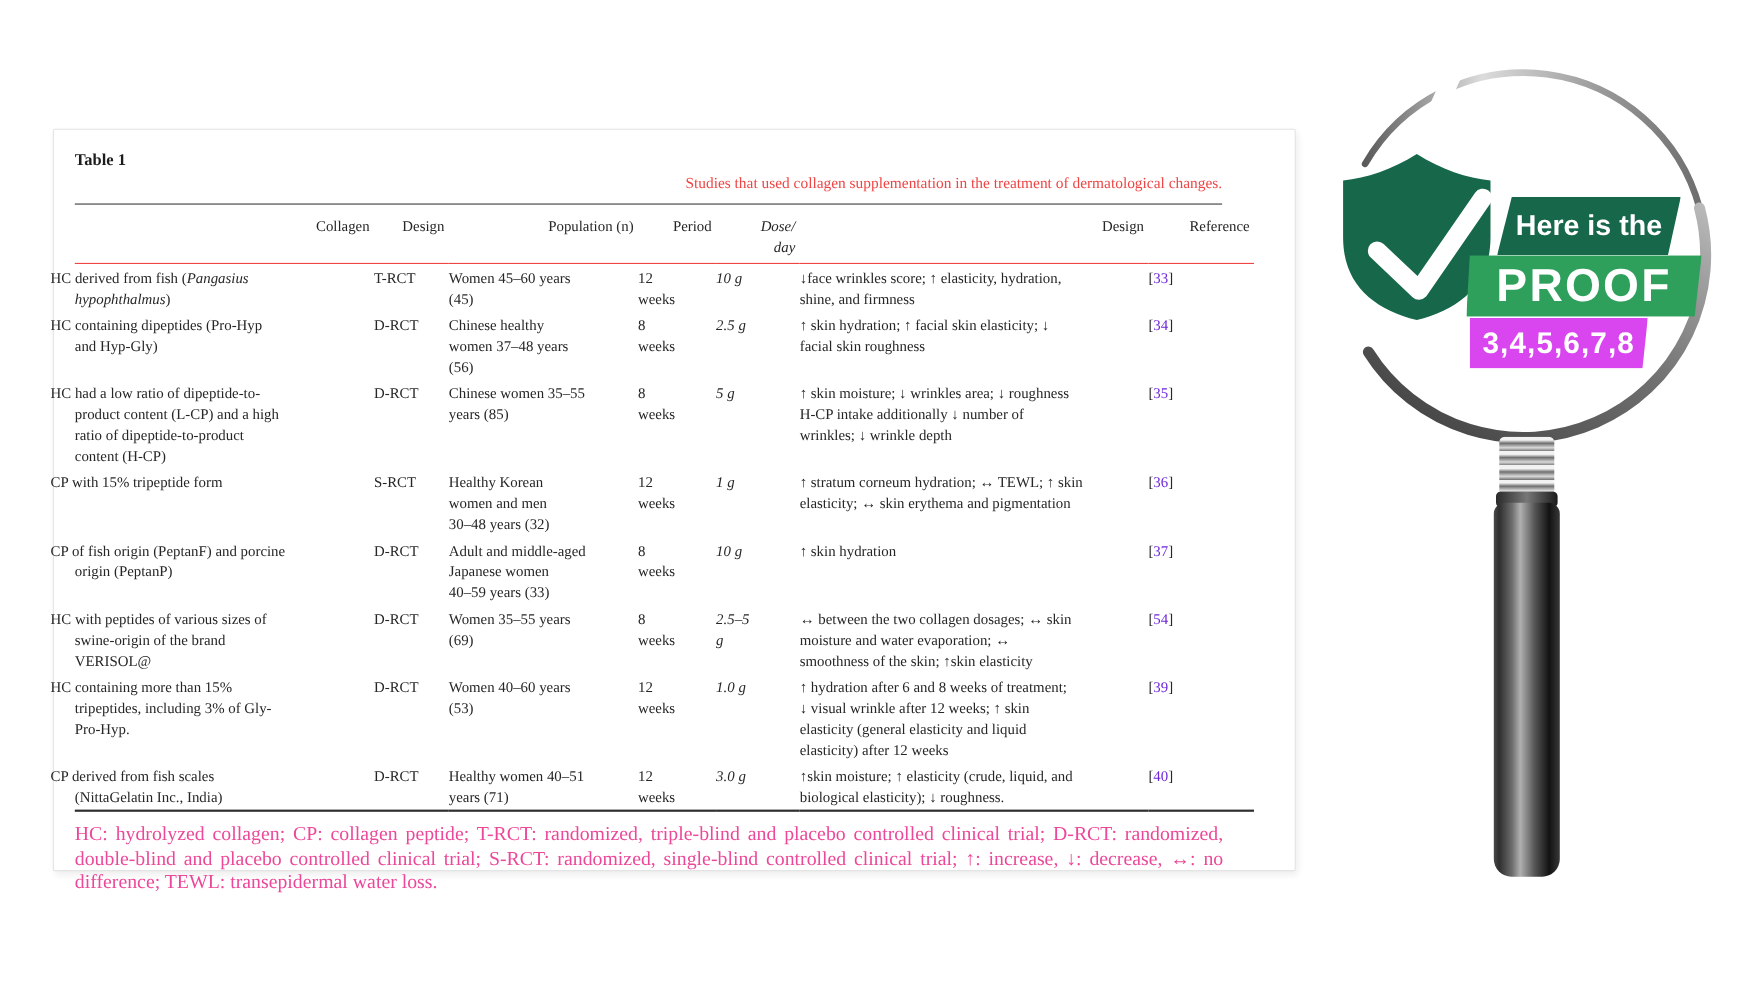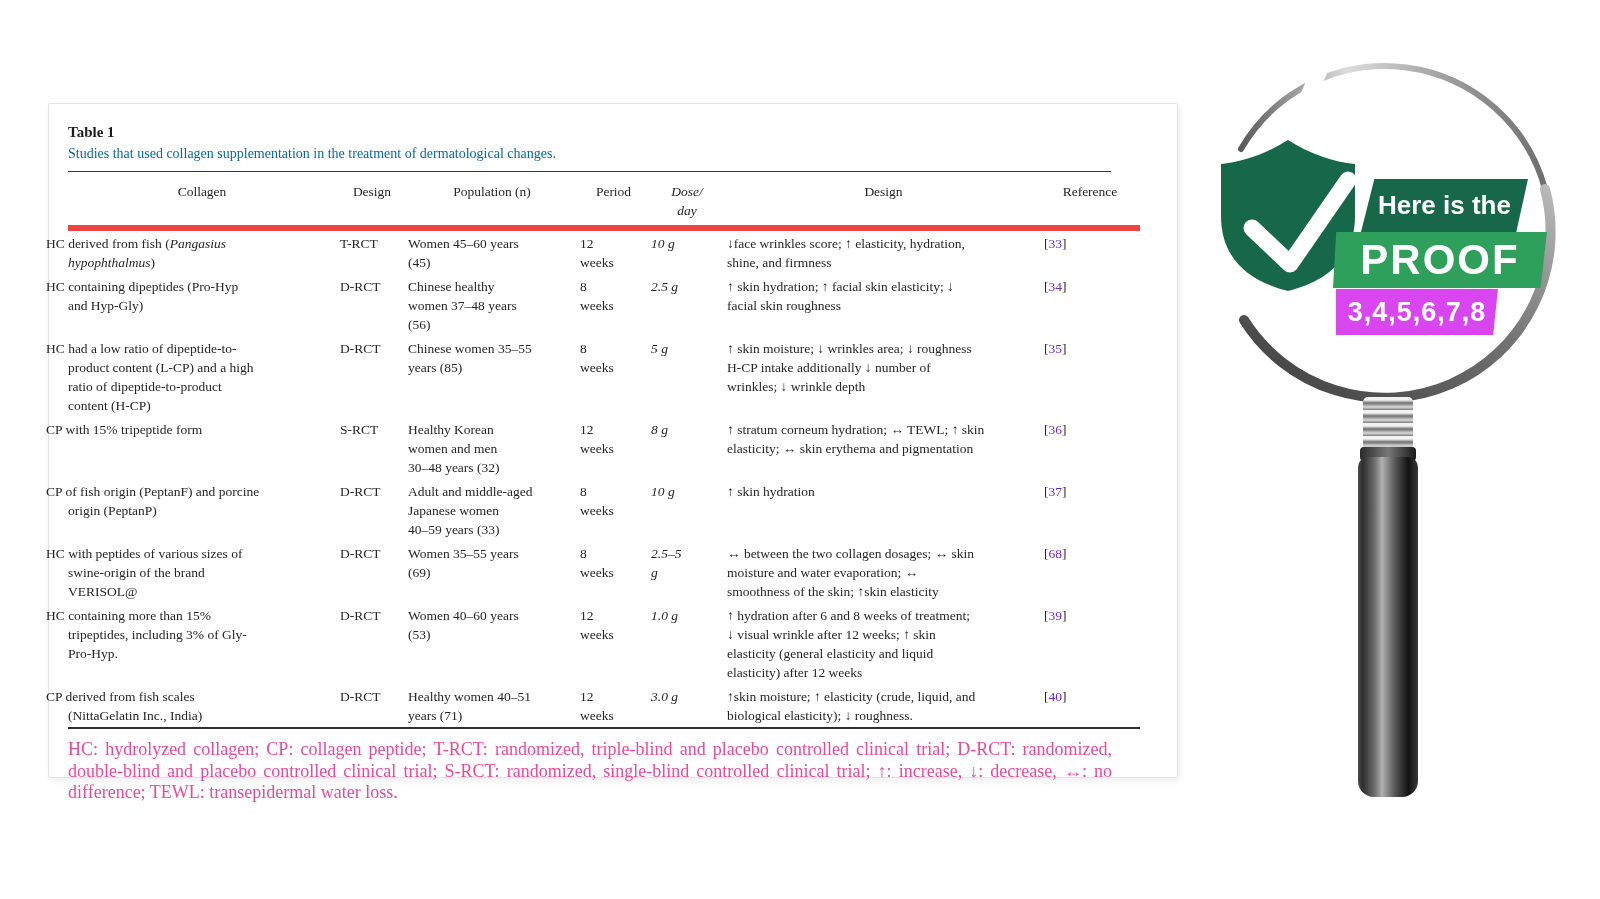--- a/index.html
+++ b/index.html
@@ -1,30 +1,30 @@
 <!DOCTYPE html>
 <html><head>
 <meta charset="utf-8">
 <style>
   html,body{margin:0;padding:0;background:#ffffff;}
   .stage{position:relative;width:1600px;height:899px;background:#ffffff;overflow:hidden;
          font-family:"Liberation Serif",serif;color:#1e1e1e;}
 
   
-  .card{position:absolute;left:48px;top:103px;width:1130px;height:675px;box-sizing:border-box;
+  .card{position:absolute;left:48px;top:117px;width:1130px;height:675px;box-sizing:border-box;
         background:#ffffff;border:1px solid #e4e4e4;border-radius:2px;
         box-shadow:2px 3px 7px rgba(0,0,0,.07);padding:20px 66px 20px 19px;}
   .tbl-title{margin:0;font-size:15px;font-weight:bold;color:#1c1c1c;}
-  .tbl-caption{margin:5px 0 0 0;font-size:14px;color:#0369a1;
-               border-bottom:1.5px solid #3a3a3a;padding-bottom:9px;}
+  .tbl-caption{margin:5px 0 0 0;font-size:14px;color:#ef4444;
+               border-bottom:1.5px solid #3a3a3a;padding-bottom:9px;text-align:right;}
   table.studies{border-collapse:collapse;table-layout:fixed;width:1044px;
                 font-size:13.5px;line-height:19px;color:#262626;
                 border-bottom:2px solid #2e2e2e;}
-  table.studies th{font-weight:normal;text-align:center;vertical-align:top;
-                   padding:10px 4px 5px 0;border-bottom:6px solid #ef4444;
+  table.studies th{font-weight:normal;text-align:right;vertical-align:top;
+                   padding:10px 4px 5px 0;border-bottom:1px solid #ef4444;
                    white-space:pre-line;}
   table.studies td{vertical-align:top;padding:3px 4px 2px 0;white-space:pre-line;}
   .col-collagen{width:268px;}
   .col-design{width:64px;}
   .col-population{width:168px;}
   .col-period{width:67px;}
   .col-dose{width:72px;font-style:italic;}
   .col-result{width:313px;}
   .col-reference{width:92px;}
   th.col-collagen, td.col-collagen{padding-left:17px;}
@@ -122,21 +122,21 @@
             <td class="col-reference">[<span class="refnum">35</span>]</td>
           </tr>
           <tr>
             <td class="col-collagen">CP with 15% tripeptide form</td>
             <td class="col-design">S-RCT</td>
             <td class="col-population">Healthy Korean
 women and men
 30–48 years (32)</td>
             <td class="col-period">12
 weeks</td>
-            <td class="col-dose">8 g</td>
+            <td class="col-dose">1 g</td>
             <td class="col-result">↑ stratum corneum hydration; ↔ TEWL; ↑ skin
 elasticity; ↔ skin erythema and pigmentation</td>
             <td class="col-reference">[<span class="refnum">36</span>]</td>
           </tr>
           <tr>
             <td class="col-collagen">CP of fish origin (PeptanF) and porcine
 origin (PeptanP)</td>
             <td class="col-design">D-RCT</td>
             <td class="col-population">Adult and middle-aged
 Japanese women
@@ -154,21 +154,21 @@
             <td class="col-design">D-RCT</td>
             <td class="col-population">Women 35–55 years
 (69)</td>
             <td class="col-period">8
 weeks</td>
             <td class="col-dose">2.5–5
 g</td>
             <td class="col-result">↔ between the two collagen dosages; ↔ skin
 moisture and water evaporation; ↔
 smoothness of the skin; ↑skin elasticity</td>
-            <td class="col-reference">[<span class="refnum">68</span>]</td>
+            <td class="col-reference">[<span class="refnum">54</span>]</td>
           </tr>
           <tr>
             <td class="col-collagen">HC containing more than 15%
 tripeptides, including 3% of Gly-
 Pro-Hyp.</td>
             <td class="col-design">D-RCT</td>
             <td class="col-population">Women 40–60 years
 (53)</td>
             <td class="col-period">12
 weeks</td>

